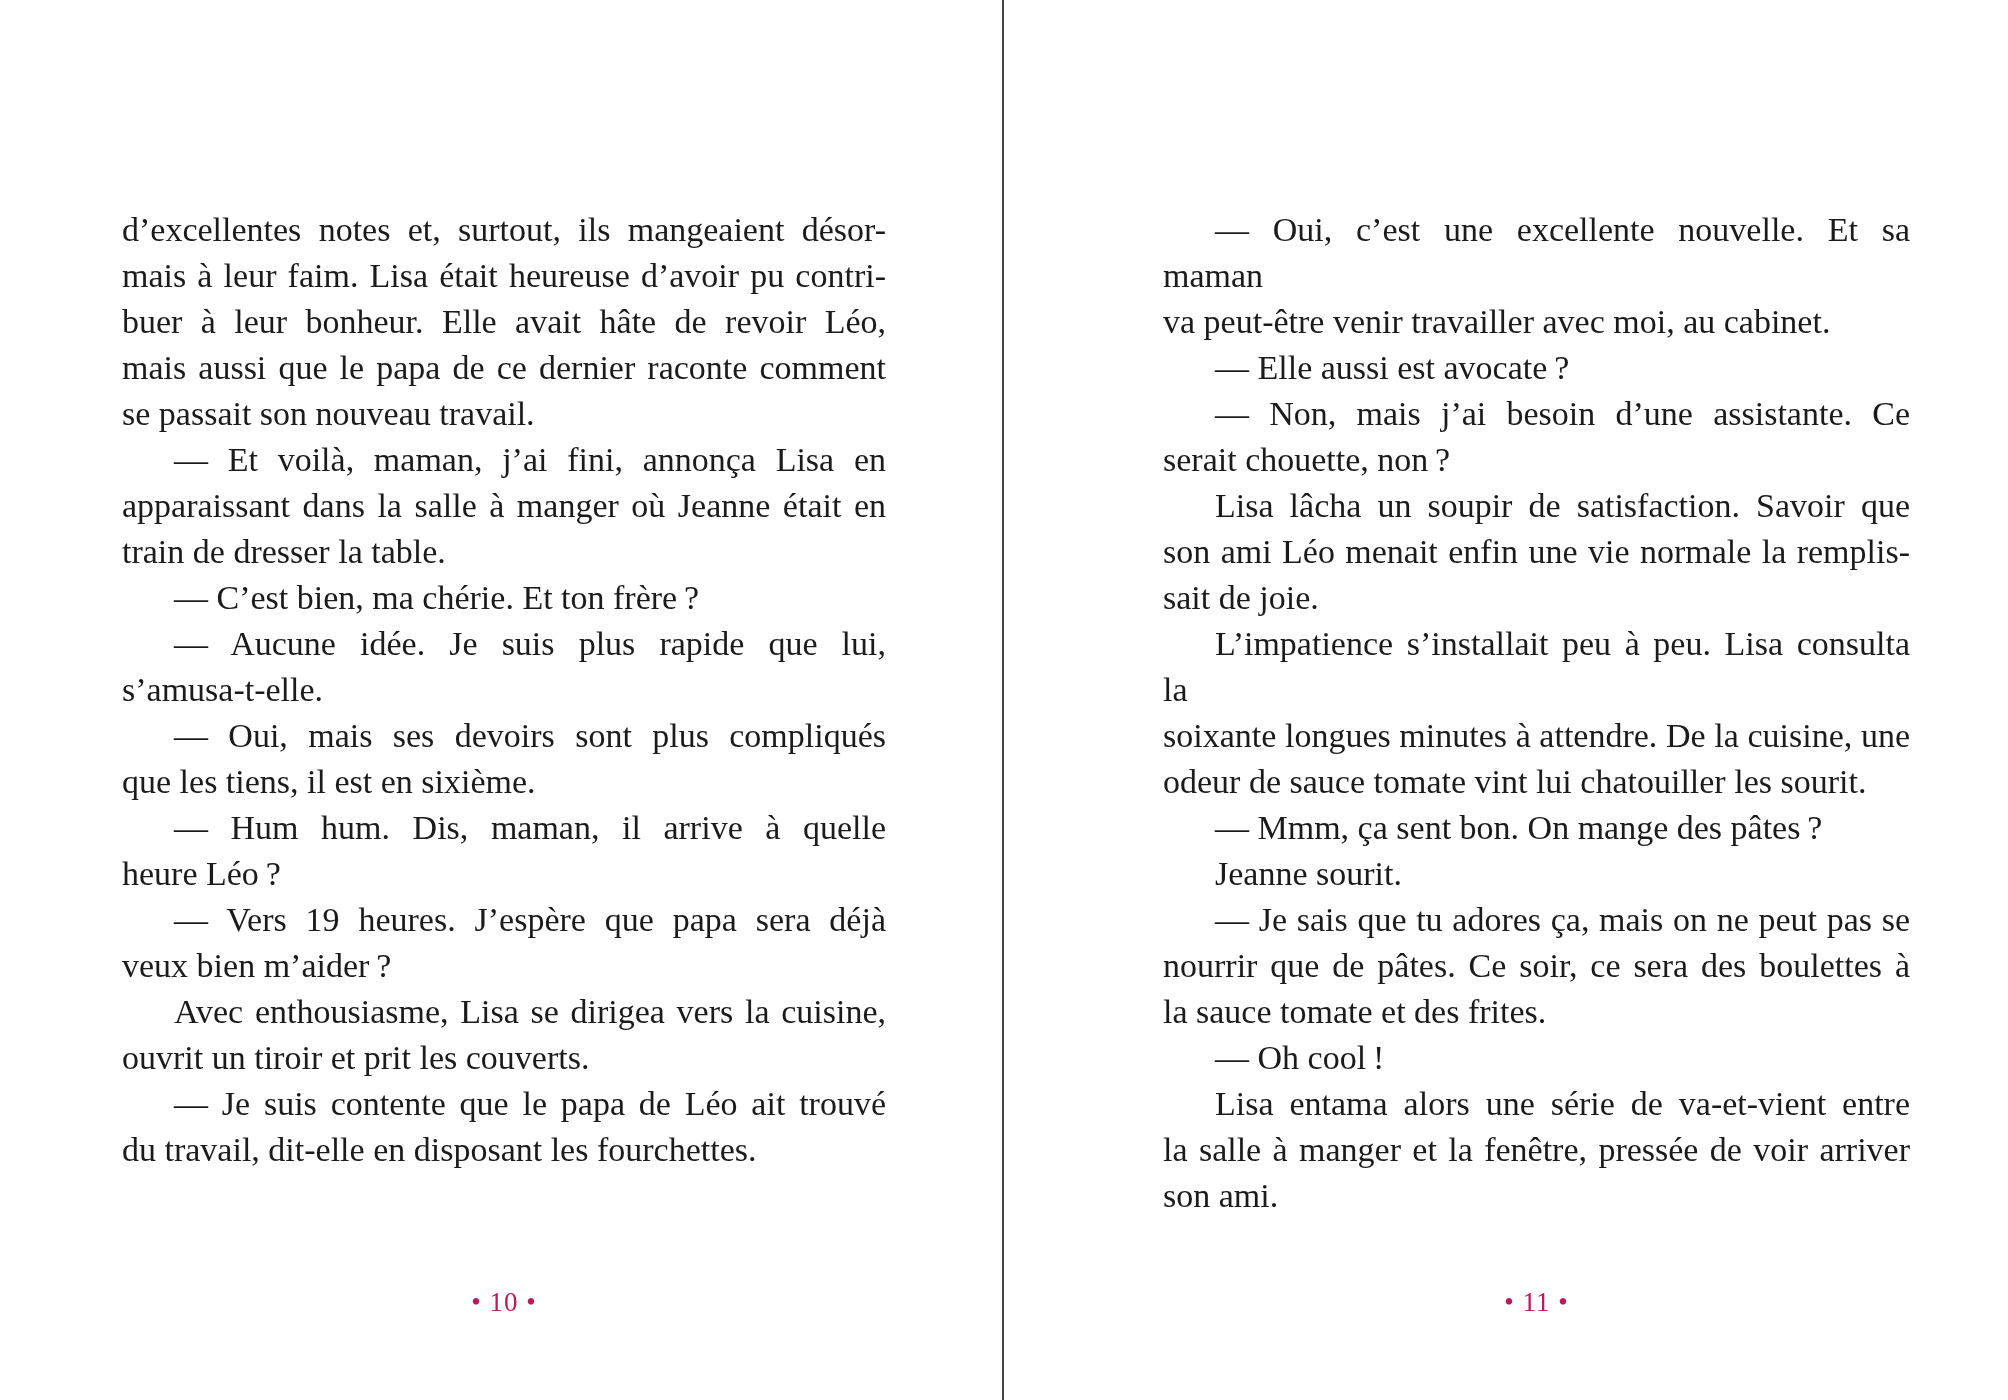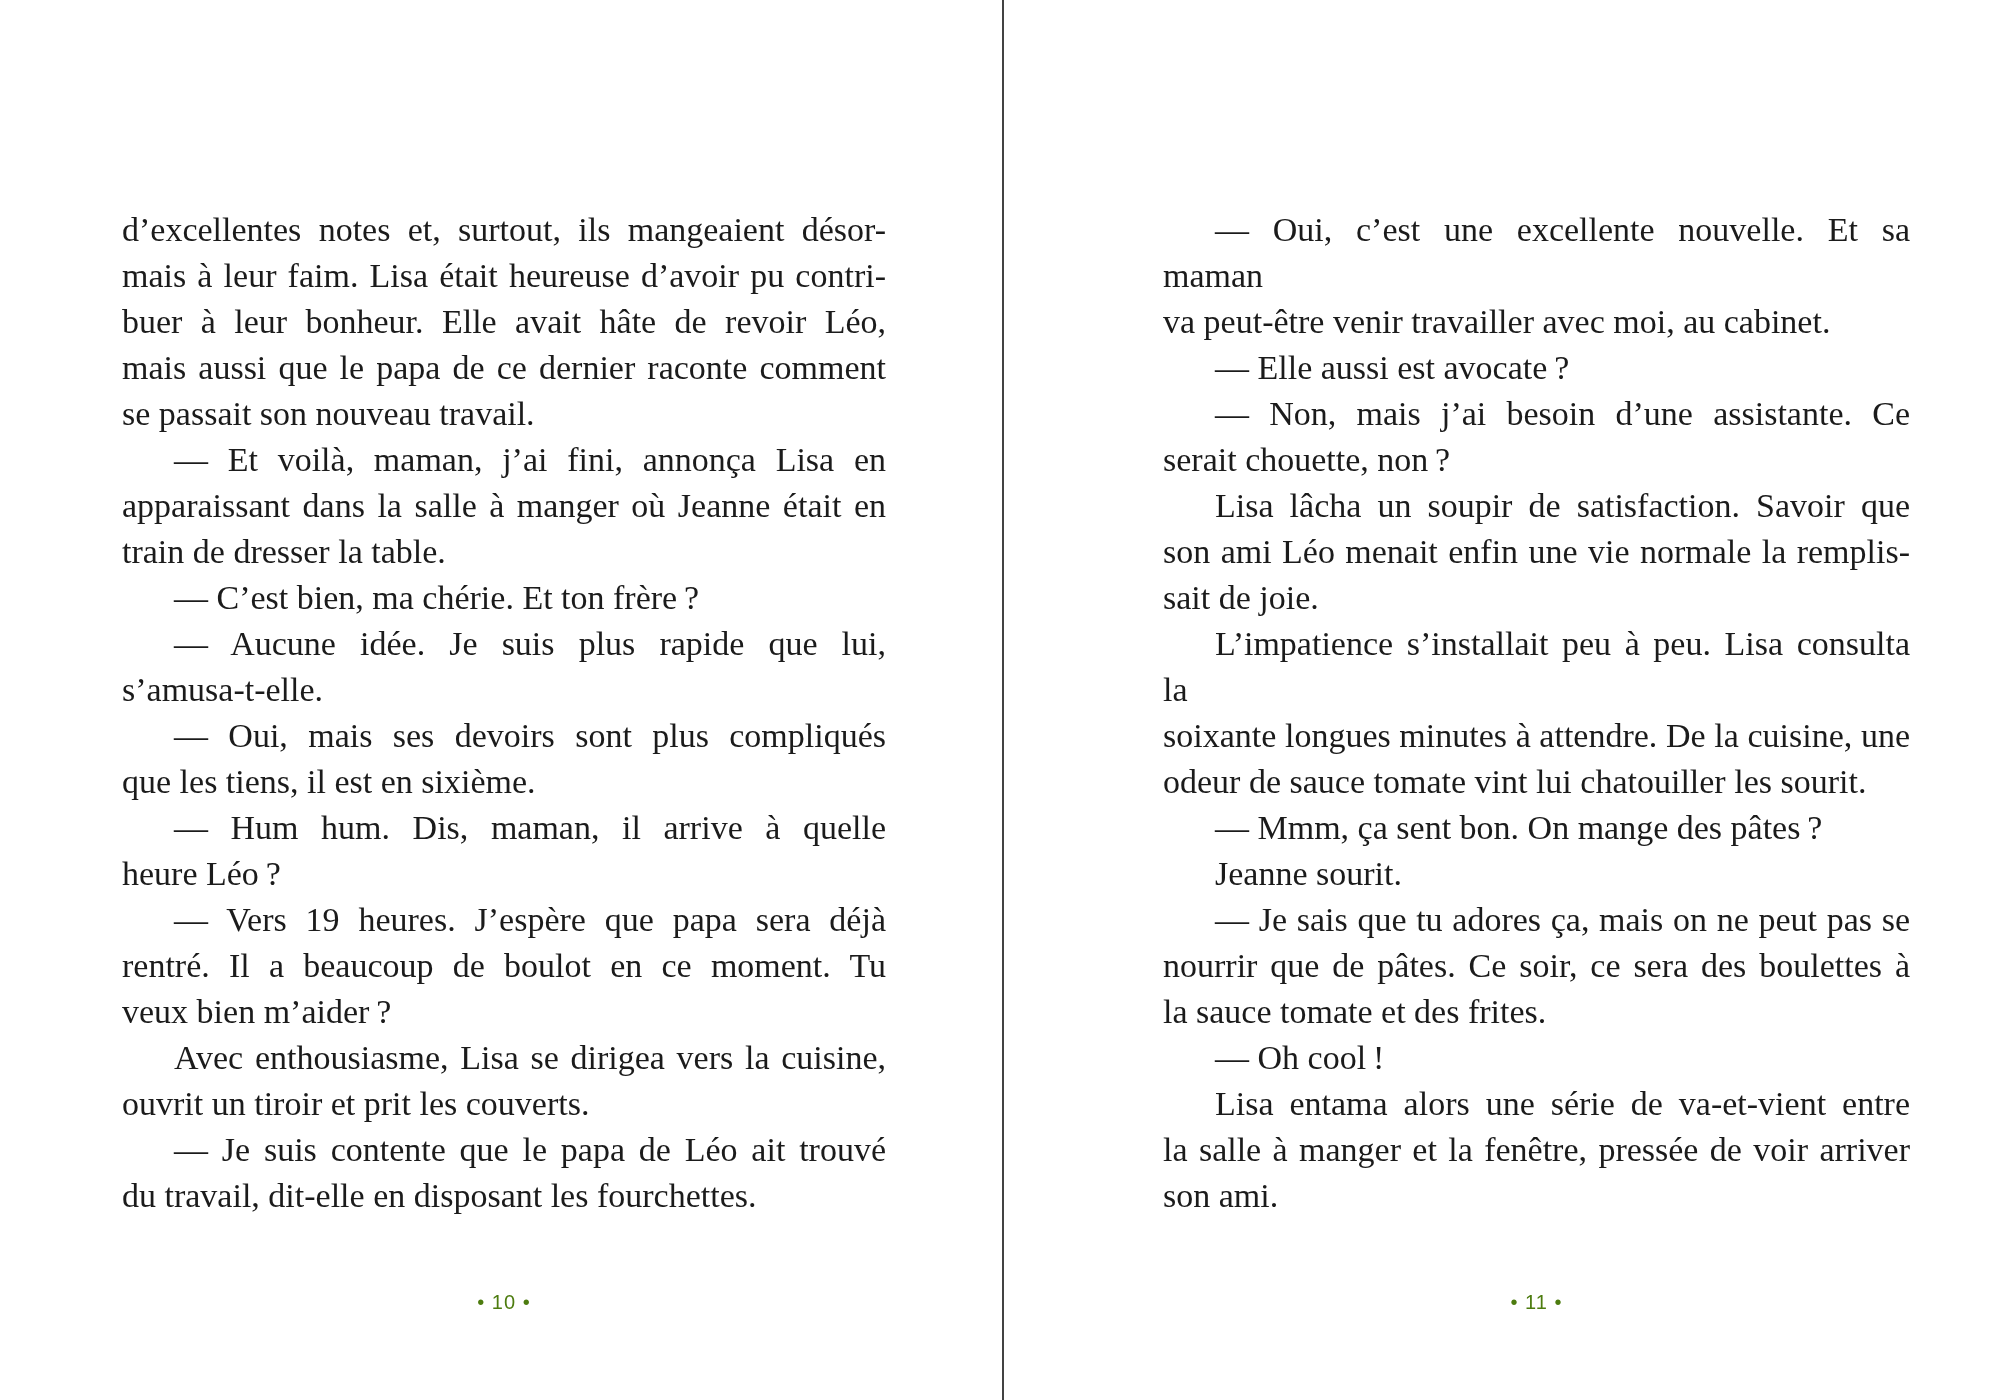--- a/index.html
+++ b/index.html
@@ -41,25 +41,25 @@
     left: 1002px;
     top: 0;
     width: 2px;
     height: 1400px;
     background: #434343;
   }
   .pagenum {
     position: absolute;
     top: 1284px;
     height: 36px;
-    font-family: Liberation Sans, sans-serif;
-    font-size: 20px;
+    font-family: Liberation Serif, serif;
+    font-size: 27px;
     line-height: 36px;
     letter-spacing: 1px;
-    color: #4d7c0f;
+    color: #be185d;
     text-align: center;
   }
   #left-num  { left: 122px;  width: 764px; }
   #right-num { left: 1163px; width: 747px; }
 </style>
 </head>
 <body>
 
 <div class="divider"></div>
 
@@ -73,21 +73,20 @@
     <div class="line j">apparaissant dans la salle à manger où Jeanne était en</div>
     <div class="line">train de dresser la table.</div>
     <div class="line i">— C’est bien, ma chérie. Et ton frère ?</div>
     <div class="line j i">— Aucune idée. Je suis plus rapide que lui,</div>
     <div class="line">s’amusa-t-elle.</div>
     <div class="line j i">— Oui, mais ses devoirs sont plus compliqués</div>
     <div class="line">que les tiens, il est en sixième.</div>
     <div class="line j i">— Hum hum. Dis, maman, il arrive à quelle</div>
     <div class="line">heure Léo ?</div>
     <div class="line j i">— Vers 19 heures. J’espère que papa sera déjà</div>
-    <div class="line j">rentré. Il a beaucoup de boulot en ce moment. Tu</div>
     <div class="line">veux bien m’aider ?</div>
     <div class="line j i">Avec enthousiasme, Lisa se dirigea vers la cuisine,</div>
     <div class="line">ouvrit un tiroir et prit les couverts.</div>
     <div class="line j i">— Je suis contente que le papa de Léo ait trouvé</div>
     <div class="line">du travail, dit-elle en disposant les fourchettes.</div>
   </div>
 
 <div id="right-text" class="page-text">
     <div class="line j i">— Oui, c’est une excellente nouvelle. Et sa maman</div>
     <div class="line">va peut-être venir travailler avec moi, au cabinet.</div>

